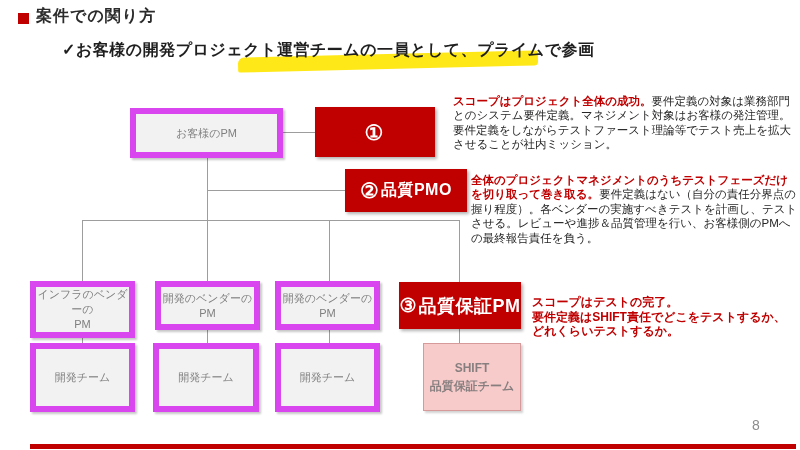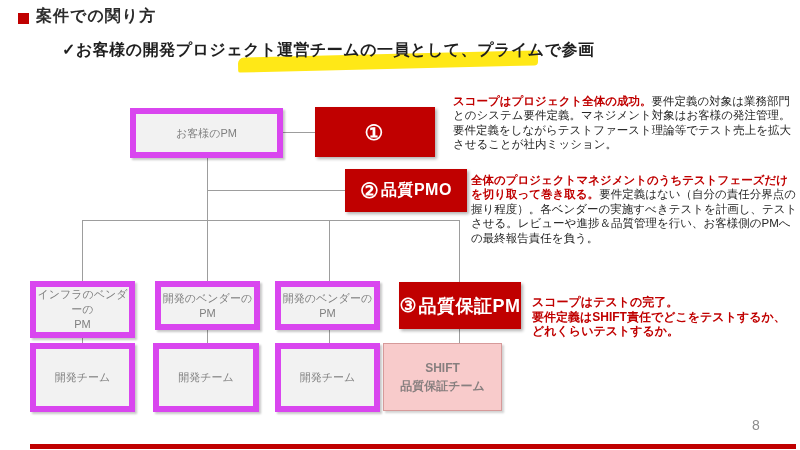--- a/index.html
+++ b/index.html
@@ -93,21 +93,21 @@
 
   <div class="rbox" style="left:399px; top:282px; width:122px; height:47px;">
     <span class="num" style="font-size:19px;">③</span>
     <span class="lbl" style="font-size:18px;">品質保証PM</span>
   </div>
 
   <div class="gbox" style="left:30px; top:343px; width:105px; height:69px;">開発チーム</div>
   <div class="gbox" style="left:153px; top:343px; width:106px; height:69px;">開発チーム</div>
   <div class="gbox" style="left:275px; top:343px; width:105px; height:69px;">開発チーム</div>
 
-  <div class="pbox" style="left:383px; top:343px; width:119px; height:68px;">SHIFT
+  <div class="pbox" style="left:423px; top:343px; width:98px; height:68px;">SHIFT
 品質保証チーム</div>
 
   <div class="ann" style="left:471px; top:173px; width:327px;">
     <span class="lead">全体のプロジェクトマネジメントのうちテストフェーズだけを切り取って巻き取る。</span><span class="body">要件定義はない（自分の責任分界点の握り程度）。各ベンダーの実施すべきテストを計画し、テストさせる。レビューや進捗＆品質管理を行い、お客様側のPMへの最終報告責任を負う。</span>
   </div>
 
   <div class="ann" style="left:453px; top:94px; width:342px;">
     <span class="lead">スコープはプロジェクト全体の成功。</span><span class="body">要件定義の対象は業務部門とのシステム要件定義。マネジメント対象はお客様の発注管理。要件定義をしながらテストファースト理論等でテスト売上を拡大させることが社内ミッション。</span>
   </div>
 

